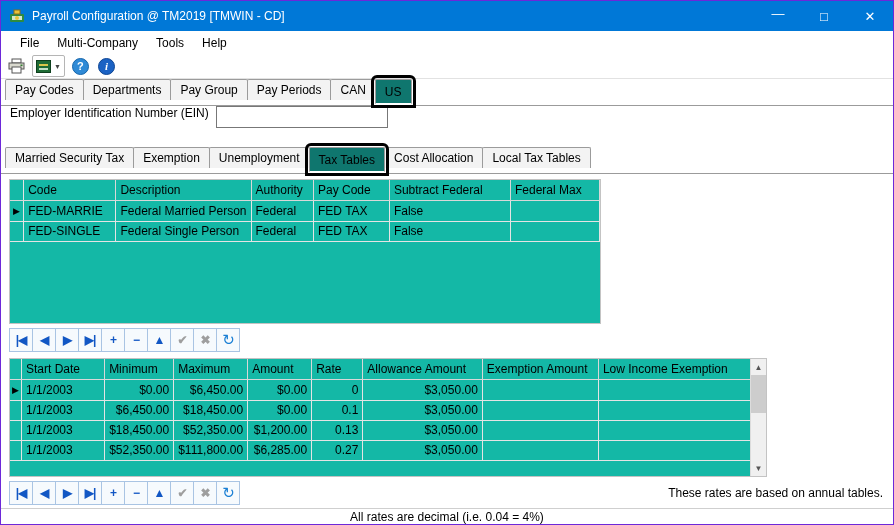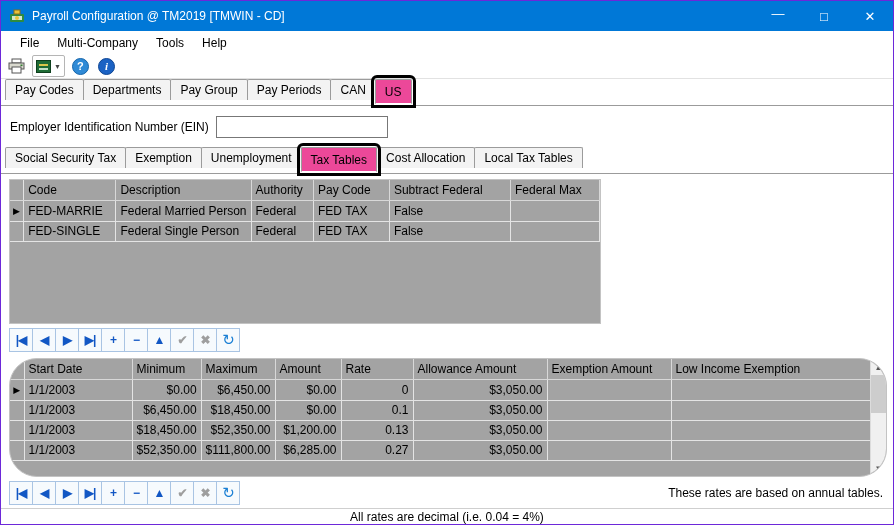--- a/index.html
+++ b/index.html
@@ -35,45 +35,45 @@
                  align-items:center; justify-content:center; font-size:11px; font-weight:bold; }
   .circle-help { background:#2f8ad6; border:1px solid #1565ab; }
   .circle-info { background:#1b62c4; border:1px solid #0e4694; font-family:"Liberation Serif", serif; font-style:italic; }
 
   
   .tabstrip { display:flex; align-items:flex-start; padding-left:4px; height:27px;
               border-bottom:1px solid #9b9b9b; flex:0 0 auto; position:relative; z-index:1; }
   .tab { border:1px solid #9b9b9b; border-bottom:none; border-radius:2px 2px 0 0;
          background:#f3f3f3; height:21px; display:flex; align-items:center; padding:0 9px;
          margin-right:-1px; white-space:nowrap; position:relative; }
-  .tab.selected { background:#ec4899; height:25px; margin-bottom:-1px; border-bottom:1px solid #fff; z-index:2; }
+  .tab.selected { background:#0f766e; height:25px; margin-bottom:-1px; border-bottom:1px solid #fff; z-index:2; }
   .tab.hl { outline:3px solid #000; outline-offset:1px; z-index:3; }
 
   
-  .ein-row { height:41px; display:flex; align-items:center; padding-left:9px; flex:0 0 auto; }
+  .ein-row { height:41px; display:flex; align-items:flex-start; padding-left:9px; flex:0 0 auto; }
   .ein-label { white-space:nowrap; }
   .ein-input { width:172px; height:22px; margin-left:7px; border:1px solid #777; background:#fff;
                font-family:"Liberation Sans", sans-serif; font-size:12px; padding:0 4px; }
 
   
-  .grid { border:1px solid #c3c3c3; background:#a3a3a3; overflow:hidden; position:relative; }
+  .grid { border:1px solid #c3c3c3; background:#14b8a6; overflow:hidden; position:relative; }
   .grid table { border-collapse:collapse; table-layout:fixed; }
   .grid th, .grid td { font-weight:normal; text-align:left; padding:0 4px; height:20px;
                        border-right:1px solid #e4e4e4; border-bottom:1px solid #e4e4e4;
                        white-space:nowrap; overflow:hidden; font-size:12px; }
   .grid th { border-right:1px solid #d8d8d8; border-bottom:1px solid #d8d8d8; }
   .grid td.num, .grid th.num-h { text-align:right; }
   .grid .sel { border-right:1px solid #e4e4e4; padding:0 1px; text-align:center; }
   .marker { font-size:9px; line-height:20px; color:#000; }
 
   .grid1-wrap { margin:5px 0 0 8px; flex:0 0 auto; }
   .grid1 { width:592px; height:145px; }
 
   .grid2-wrap { margin:4px 8px 0 8px; flex:0 0 auto; }
-  .grid2 { width:878px; height:119px;border-radius:28px; }
+  .grid2 { width:758px; height:119px; }
   .vscroll { position:absolute; top:0; right:0; bottom:0; width:16px; background:#f0f0f0;
              border-left:1px solid #dcdcdc; display:flex; flex-direction:column; }
   .sb-btn { height:16px; display:flex; align-items:center; justify-content:center; font-size:8px; color:#555; }
   .sb-track { flex:1; position:relative; }
   .sb-thumb { position:absolute; top:0; left:0; right:0; height:45%; background:#cdcdcd; }
 
   
   .navrow { display:flex; align-items:center; padding:4px 8px 2px 8px; flex:0 0 auto; }
   .navigator { display:flex; }
   .nav-btn { width:24px; height:24px; border:1px solid #a9c4e3; background:#f6fafd; margin-right:-1px;
@@ -150,21 +150,21 @@
     <div class="tab">CAN</div>
     <div class="tab selected hl">US</div>
   </div>
 
   <div class="ein-row">
     <span class="ein-label">Employer Identification Number (EIN)</span>
     <input class="ein-input" type="text" value="" style="">
   </div>
 
   <div class="tabstrip">
-    <div class="tab">Social Security Tax</div>
+    <div class="tab">Married Security Tax</div>
     <div class="tab">Exemption</div>
     <div class="tab">Unemployment</div>
     <div class="tab selected hl">Tax Tables</div>
     <div class="tab">Cost Allocation</div>
     <div class="tab">Local Tax Tables</div>
   </div>
 
   <div class="grid1-wrap">
     <div class="grid grid1">
       <table>

